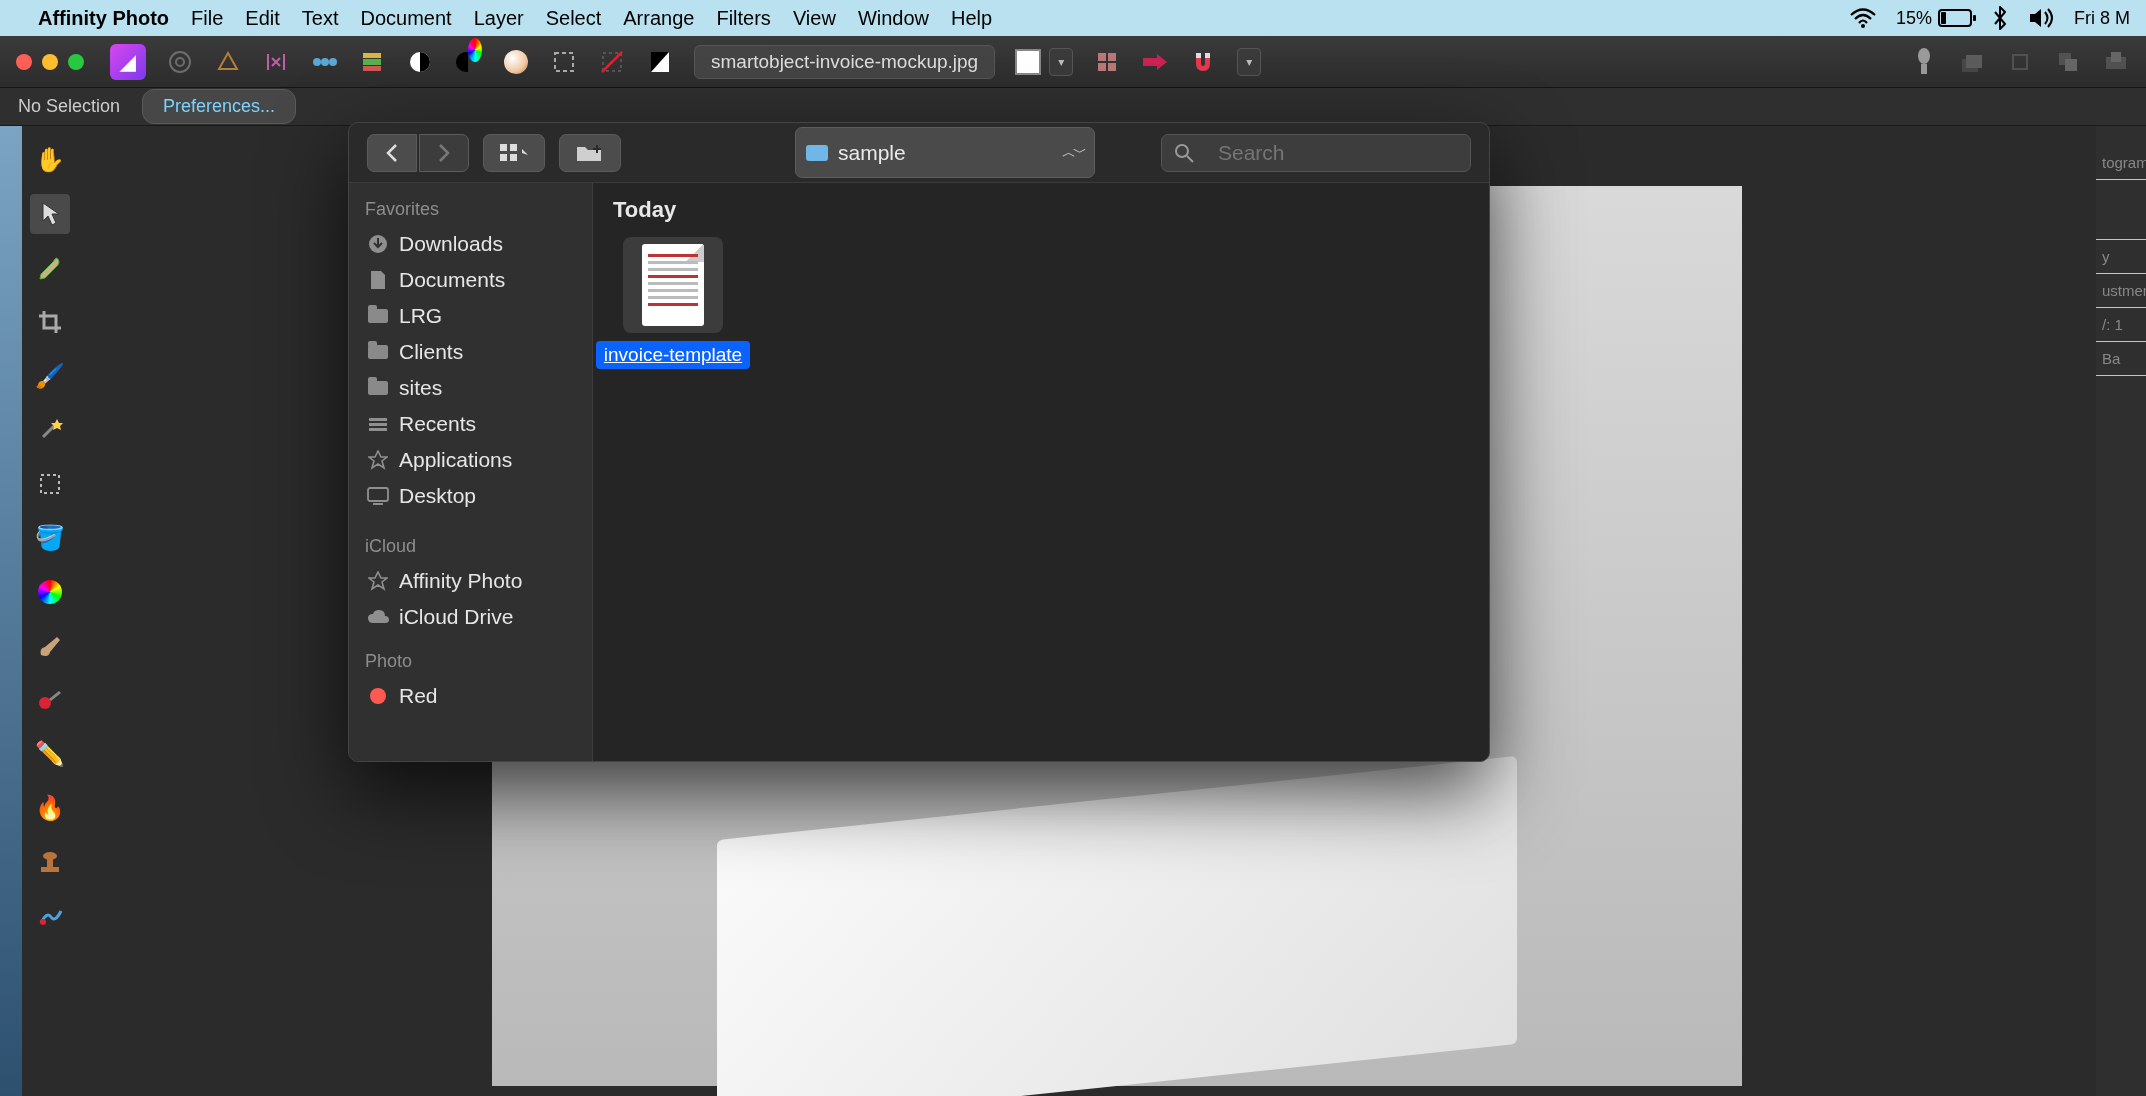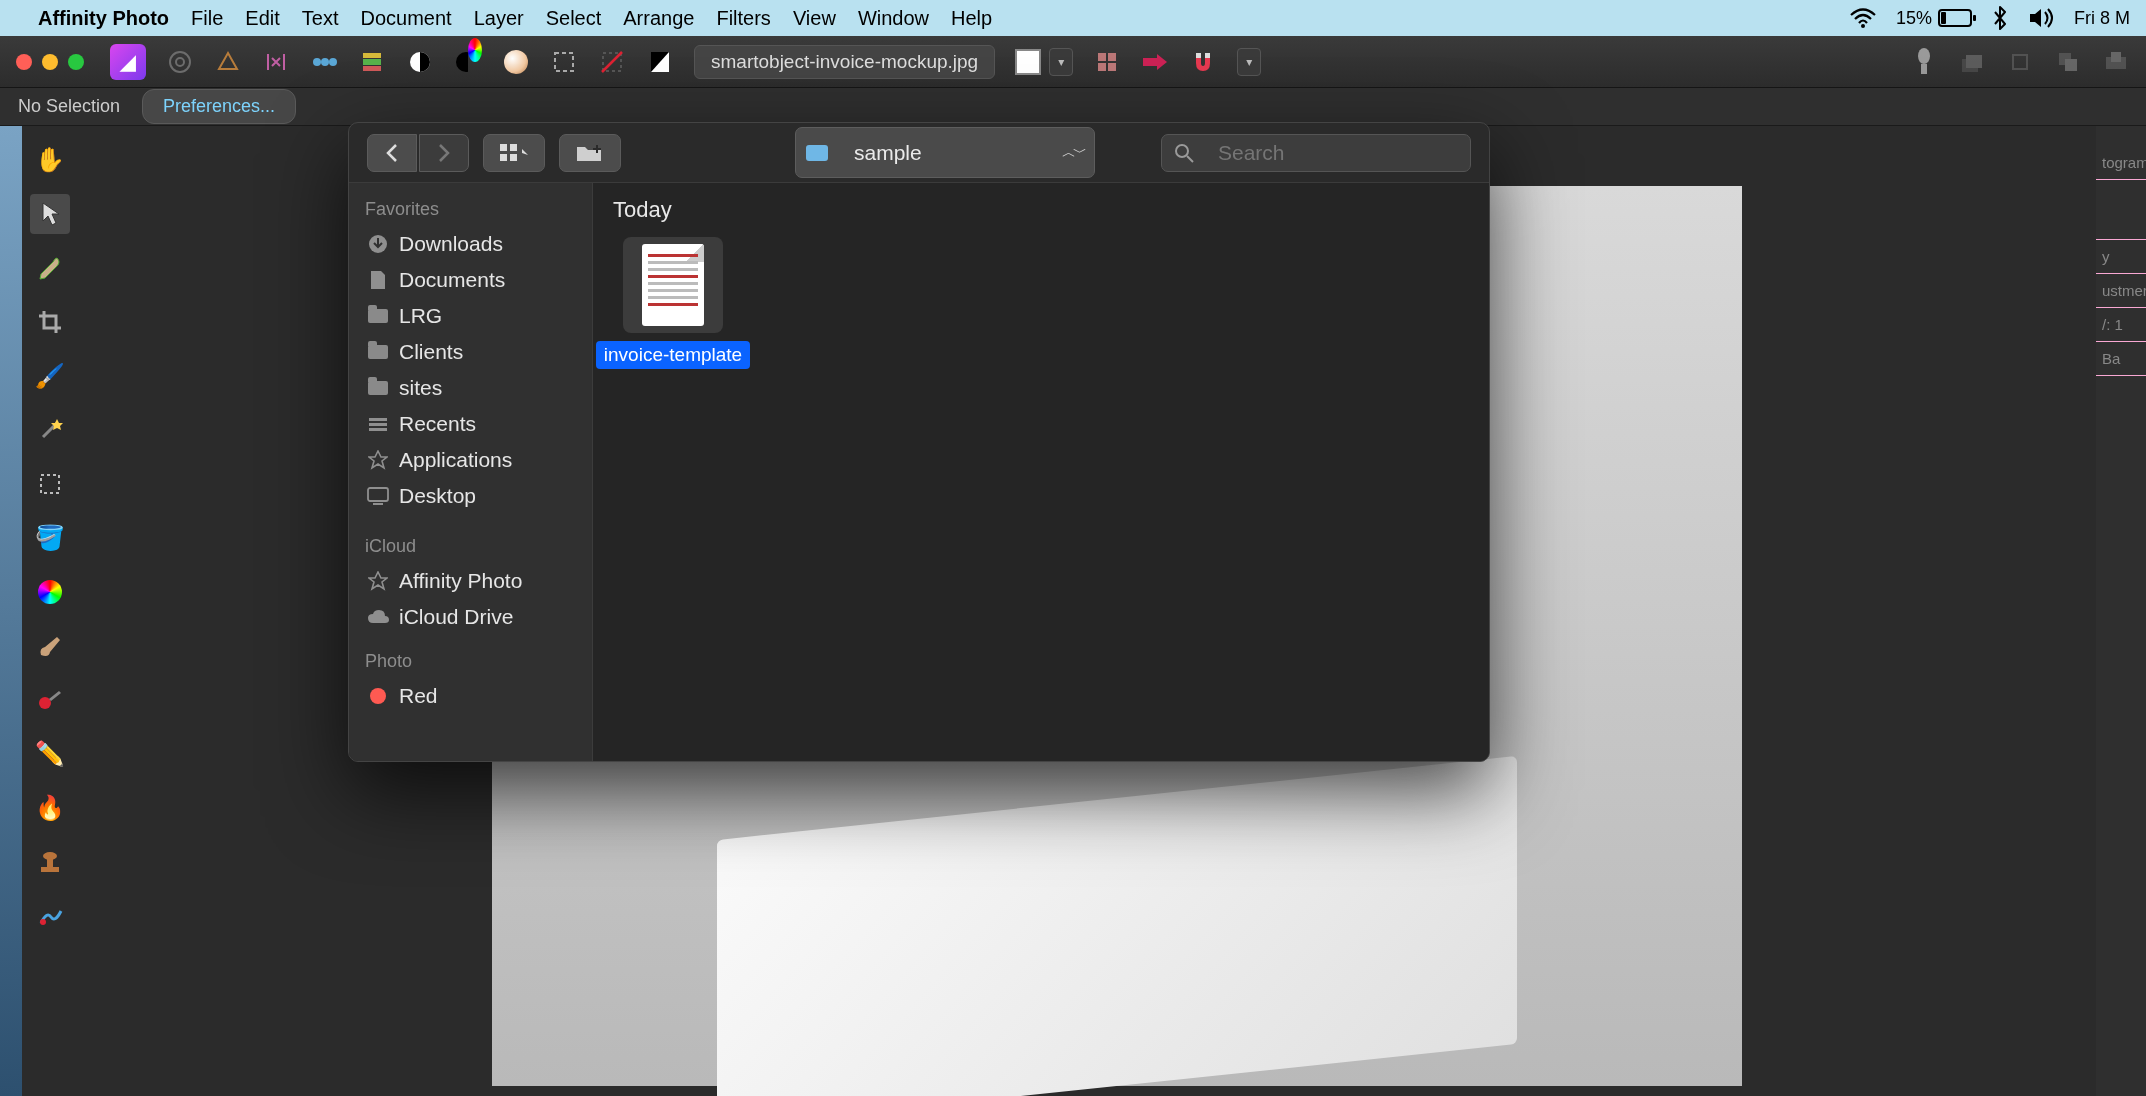--- a/index.html
+++ b/index.html
@@ -48,46 +48,46 @@
 
 
 .modal{position:absolute;left:348px;top:122px;width:1142px;height:640px;background:#2a2a2a;border-radius:10px 10px 10px 10px;box-shadow:0 30px 80px rgba(0,0,0,.7);border:1px solid #444;display:flex;flex-direction:column;overflow:hidden;z-index:50;}
 .modal-top{height:60px;display:flex;align-items:center;gap:14px;padding:0 18px;border-bottom:1px solid #3b3b3b;}
 .nav-btn{width:50px;height:38px;background:#4c4c4c;border:1px solid #5b5b5b;border-radius:7px;display:flex;align-items:center;justify-content:center;color:#cfcfcf;font-size:20px;}
 .nav-btn.disabled{color:#777;background:#3c3c3c;}
 .nav-group{display:flex;gap:2px;}
 .nav-group .nav-btn:first-child{border-radius:7px 0 0 7px;}
 .nav-group .nav-btn:last-child{border-radius:0 7px 7px 0;}
 .view-btn{width:62px;}
-.folder-pop{flex:0 0 300px;margin-left:160px;height:51px;background:#4a4a4a;border:1px solid #5d5d5d;border-radius:7px;display:flex;align-items:center;padding:0 10px;color:#eaeaea;font-size:21px;gap:26px;}
+.folder-pop{flex:0 0 300px;margin-left:160px;height:51px;background:#4a4a4a;border:1px solid #5d5d5d;border-radius:7px;display:flex;align-items:center;padding:0 10px;color:#eaeaea;font-size:21px;gap:10px;}
 .folder-pop .folder-ic{width:22px;height:16px;background:#6fb7e6;border-radius:3px;position:relative;}
 .folder-pop .chev{margin-left:auto;color:#cfcfcf;font-size:14px;letter-spacing:-3px;}
 .search{flex:0 0 310px;margin-left:auto;height:38px;background:#3d3d3d;border:1px solid #555;border-radius:7px;display:flex;align-items:center;padding:0 12px;color:#9a9a9a;font-size:21px;gap:24px;}
 .search input{background:transparent;border:none;outline:none;color:#ddd;font-size:21px;width:100%;}
 
 .modal-body{flex:1;display:flex;min-height:0;}
 .fav-col{width:244px;background:#303030;border-right:1px solid #3c3c3c;padding:10px 0 10px 12px;overflow:hidden;}
 .fav-head{color:#8d8d8d;font-size:18px;padding:6px 6px 6px 4px;}
 .fav-item{display:flex;align-items:center;gap:10px;padding:6px 6px;color:#e6e6e6;font-size:21px;border-radius:5px;cursor:default;}
 .fav-item .ic{width:22px;height:22px;display:flex;align-items:center;justify-content:center;color:#bdbdbd;font-size:18px;}
 .folder-ic-gray{width:20px;height:14px;background:#8a8a8a;border-radius:2px;position:relative;}
 .folder-ic-gray::before{content:"";position:absolute;left:0;top:-4px;width:9px;height:5px;background:#8a8a8a;border-radius:2px 2px 0 0;}
 .tag-dot{width:16px;height:16px;border-radius:50%;}
 
 .file-area{flex:1;background:#252525;display:flex;flex-direction:column;}
-.section-head{color:#e8e8e8;font-size:22px;font-weight:400;padding:14px 20px 10px;}
+.section-head{color:#e8e8e8;font-size:22px;font-weight:700;padding:14px 20px 10px;}
 .files{display:flex;gap:28px;padding:4px 20px;flex-wrap:wrap;align-content:flex-start;}
 .file{width:120px;display:flex;flex-direction:column;align-items:center;gap:8px;}
 .thumb{width:100px;height:96px;background:#3c3c3c;border-radius:8px;display:flex;align-items:center;justify-content:center;}
 .doc-sheet{width:62px;height:82px;background:#fff;border-radius:3px;position:relative;overflow:hidden;}
 .doc-sheet::before{content:"";position:absolute;right:0;top:0;width:18px;height:18px;background:linear-gradient(135deg,#fff 49%,#ccc 50%);}
 .doc-lines{position:absolute;left:6px;right:6px;top:10px;}
 .doc-lines span{display:block;height:3px;background:#b33;margin-bottom:4px;}
 .doc-lines span.gray{background:#bbb;}
-.file-label{background:#0a63ff;color:#fff;font-size:19px;padding:3px 8px;border-radius:4px;white-space:nowrap;}
+.file-label{background:#0a63ff;color:#fff;font-size:19px;padding:3px 8px;border-radius:4px;white-space:nowrap;text-decoration:underline;}
 
 .modal-footer{height:62px;border-top:1px solid #3b3b3b;display:flex;align-items:center;justify-content:flex-end;gap:16px;padding:0 18px;background:#2a2a2a;}
 .btn{height:34px;border-radius:6px;padding:0 30px;font-size:19px;border:1px solid #5a5a5a;display:flex;align-items:center;}
 .btn.cancel{background:#4d4d4d;color:#e6e6e6;}
 .btn.open{background:#0a63ff;color:#fff;border-color:#0a63ff;}
 
 svg{display:block;}
 </style>
 </head>
 <body>

